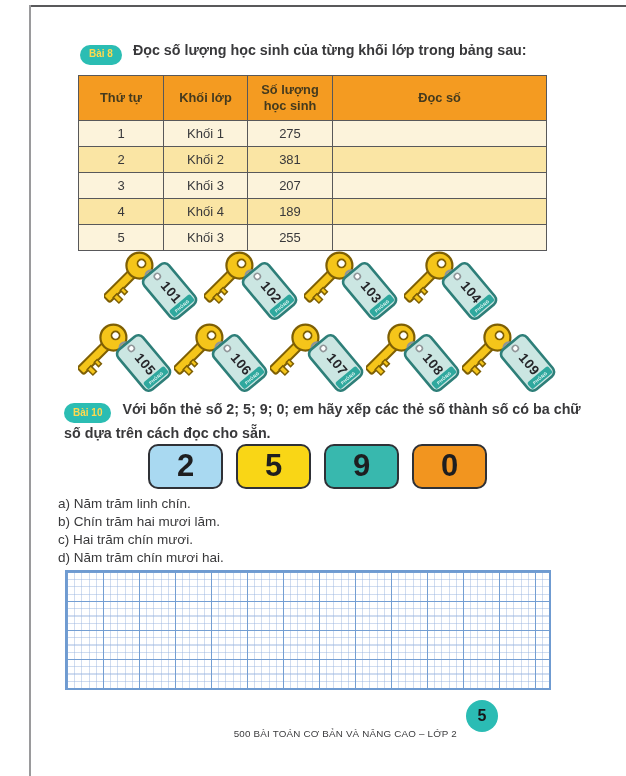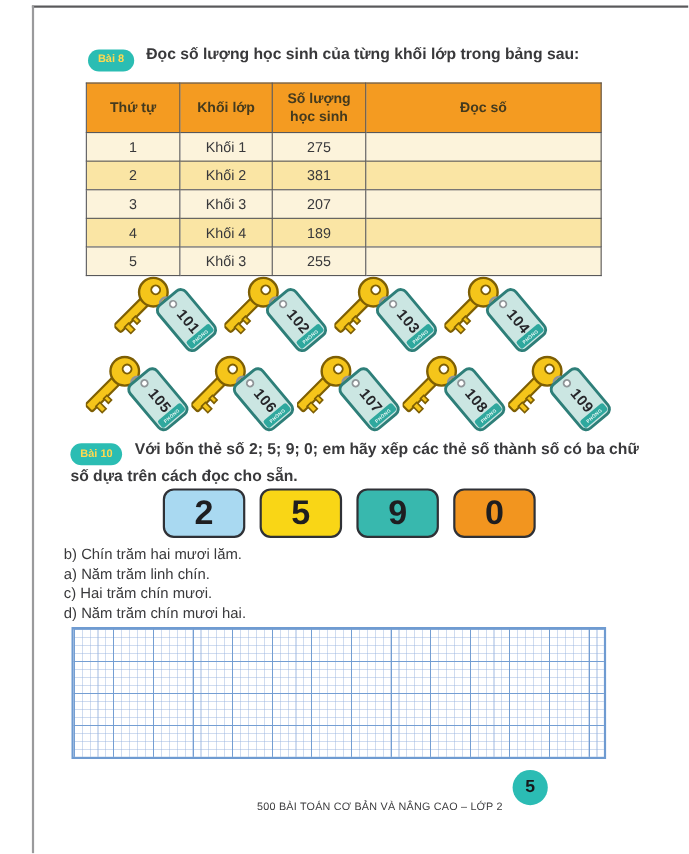--- a/index.html
+++ b/index.html
@@ -319,22 +319,22 @@
         <span class="badge">Bài 10</span>
         <span>Với bốn thẻ số 2; 5; 9; 0; em hãy xếp các thẻ số thành số có ba chữ số dựa trên cách đọc cho sẵn.</span>
       </p>
       <div class="cards">
         <div class="card" style="background: rgb(169, 217, 241);">2</div>
         <div class="card" style="background: rgb(249, 214, 22);">5</div>
         <div class="card" style="background: rgb(56, 184, 174);">9</div>
         <div class="card" style="background: rgb(242, 149, 31);">0</div>
       </div>
       <div class="options">
+        <p class="option">a) Năm trăm linh chín.</p>
         <p class="option">b) Chín trăm hai mươi lăm.</p>
-        <p class="option">a) Năm trăm linh chín.</p>
         <p class="option">c) Hai trăm chín mươi.</p>
         <p class="option">d) Năm trăm chín mươi hai.</p>
       </div>
       <div class="grid"></div>
     </section>
 
     <div class="footer">
       <span class="footer-text">500 BÀI TOÁN CƠ BẢN VÀ NÂNG CAO – LỚP 2</span>
       <span class="page-circle">5</span>
     </div>

